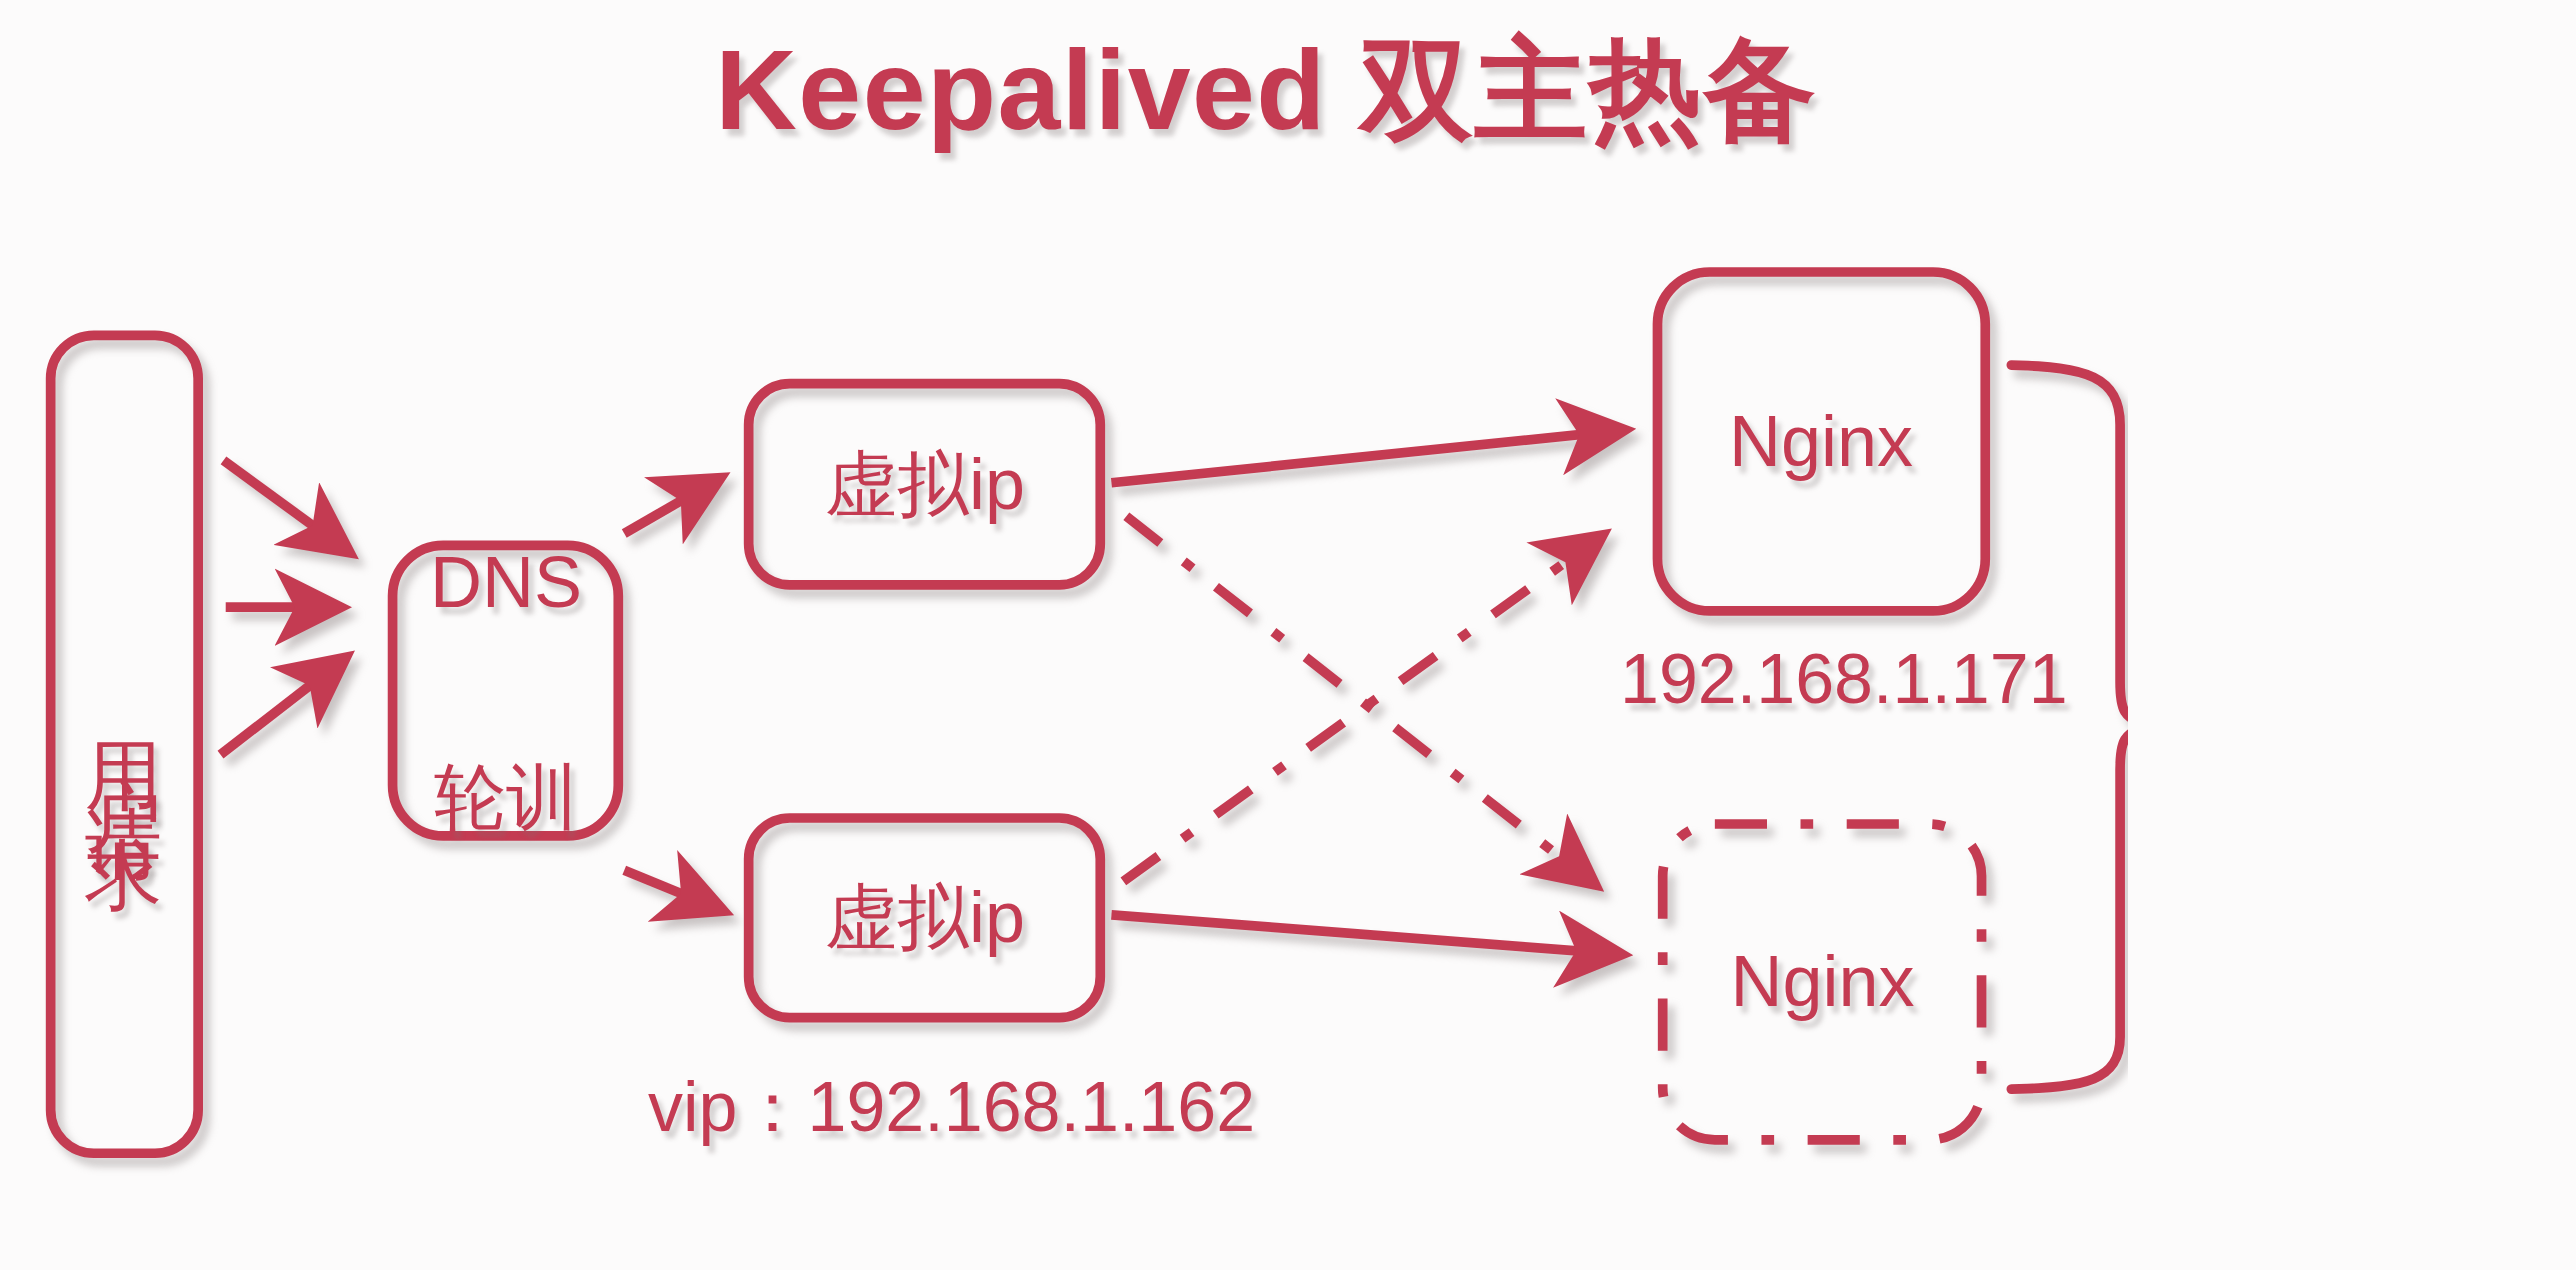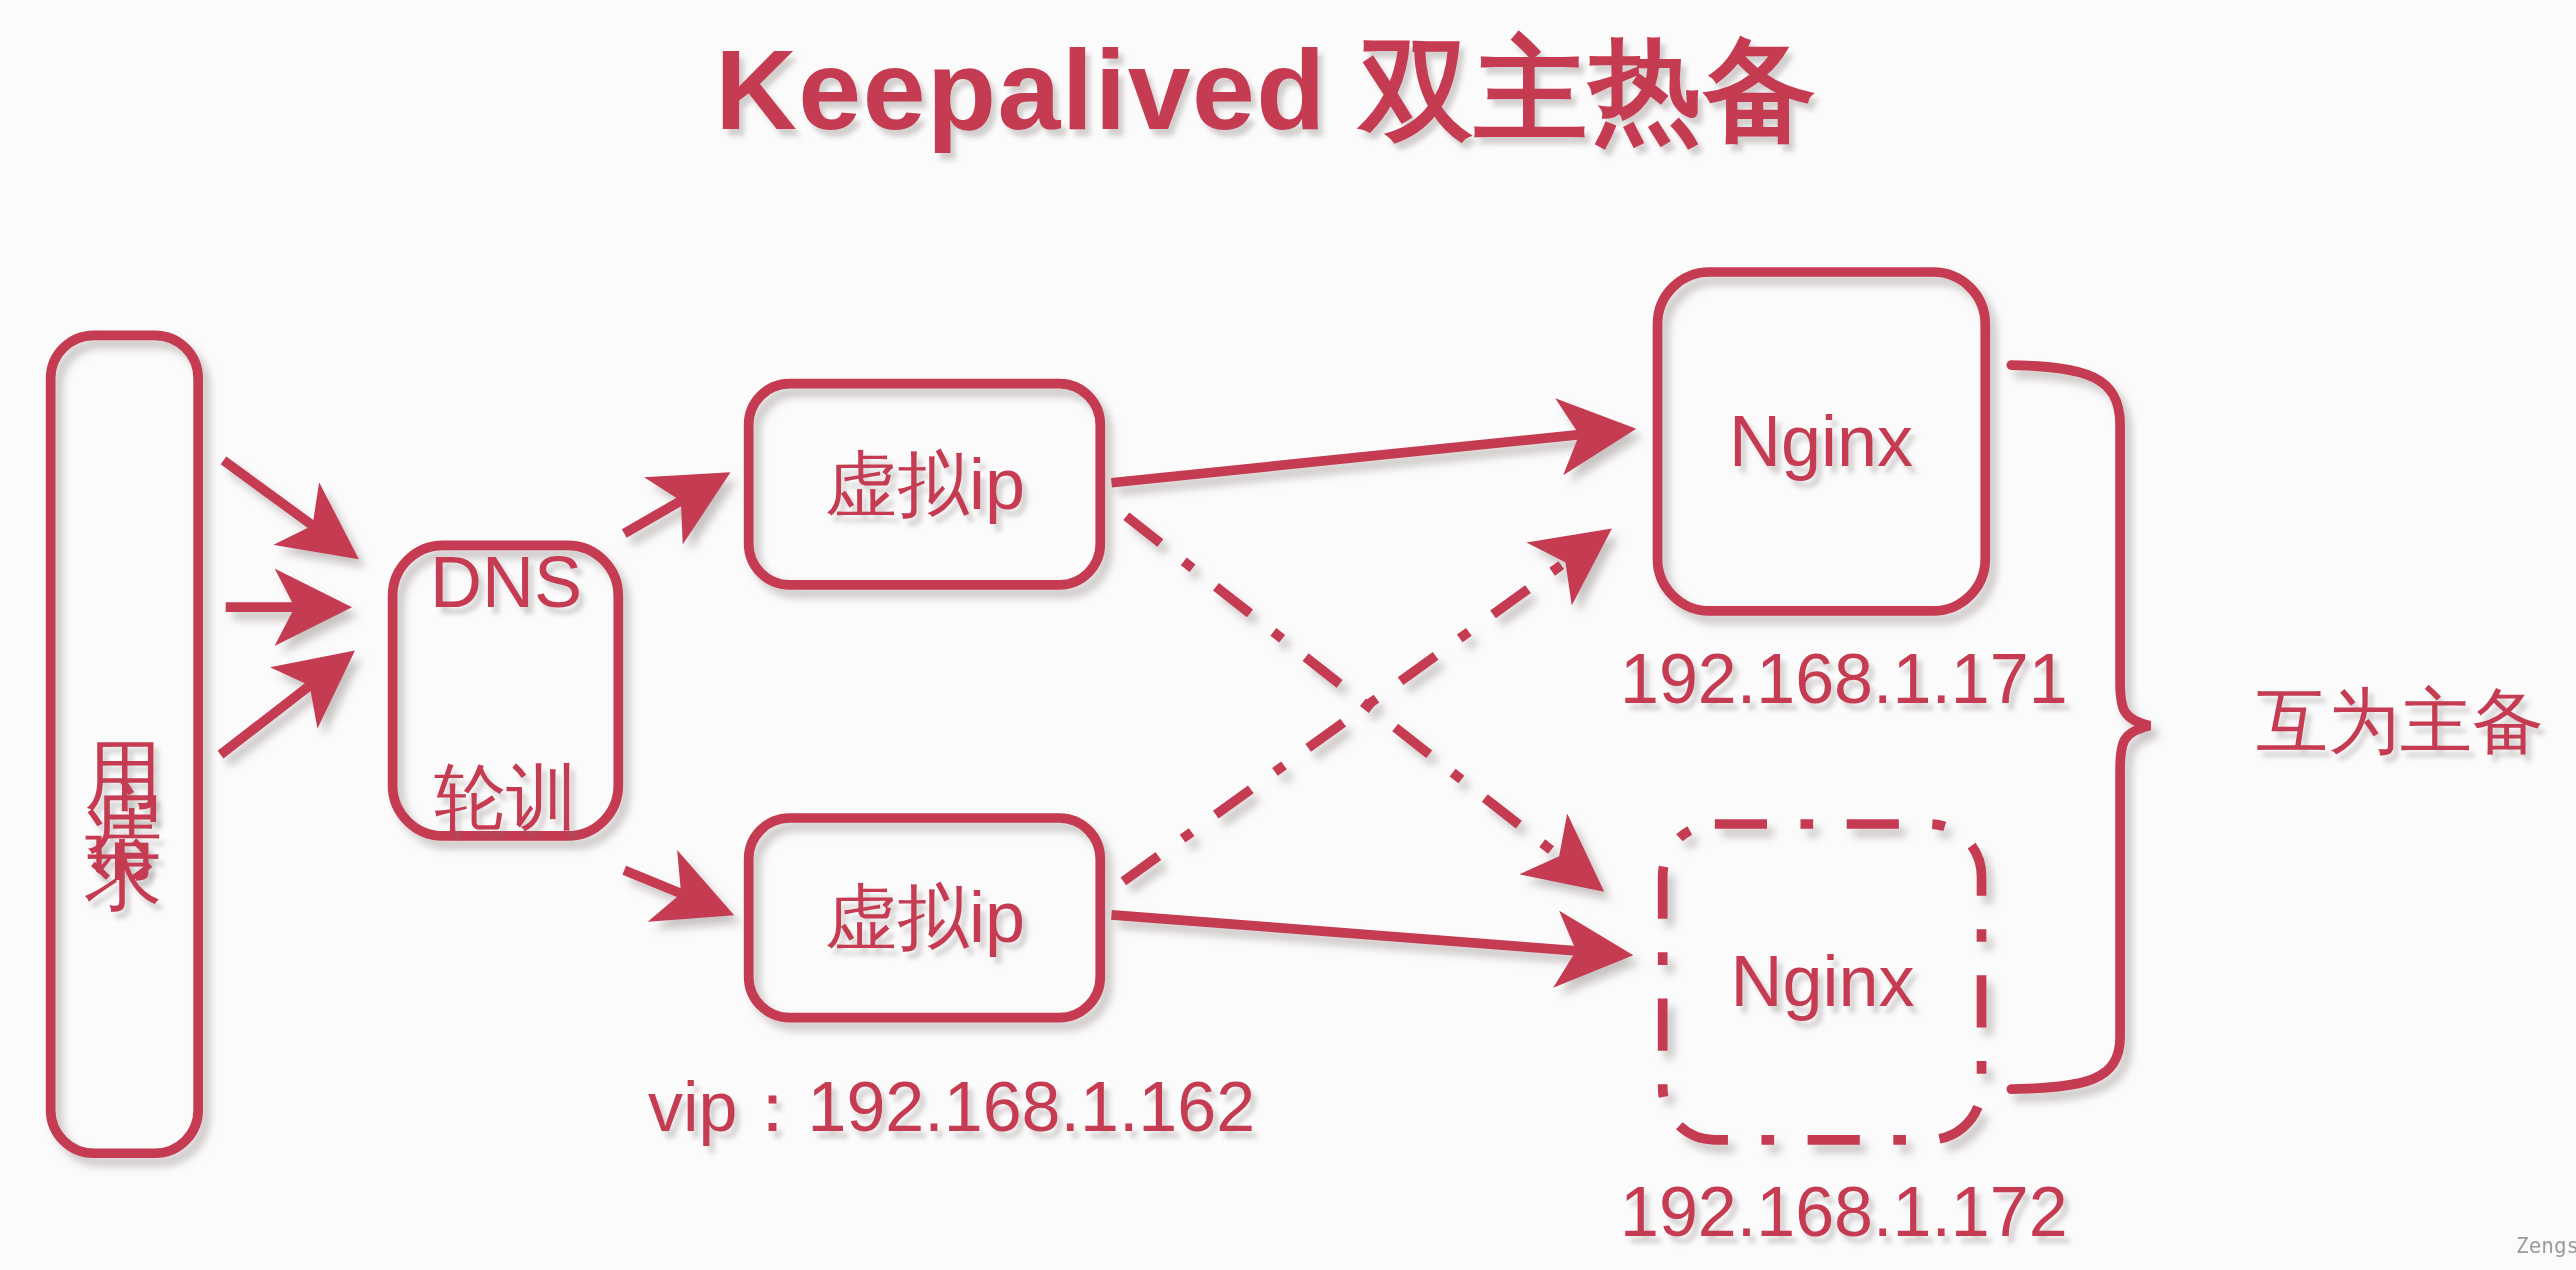--- a/index.html
+++ b/index.html
@@ -3,21 +3,21 @@
 <meta charset="utf-8">
 <style>
   html, body {
     margin: 0;
     padding: 0;
     background: var(--bg, #FCFBFB);
     font-family: "Liberation Sans", "DejaVu Sans", sans-serif;
   }
   #stage {
     position: relative;
-    width: 2576px;
+    width: 2128px;
     height: 1271px;
     overflow: hidden;
     background: var(--bg, #FCFBFB);
   }
   
   #shape-layer {
     position: absolute;
     left: 0; top: 0;
     width: 2576px;
     height: 1271px;
@@ -128,19 +128,18 @@
   </div>
 
   <div class="txt box-label" id="vip1-label">虚拟ip</div>
   <div class="txt box-label" id="vip2-label">虚拟ip</div>
 
   <div class="txt box-label" id="nginx1-label">Nginx</div>
   <div class="txt box-label" id="nginx2-label">Nginx</div>
 
   <div class="txt caption" id="vip2-caption">vip：192.168.1.162</div>
   <div class="txt caption" id="ip1-caption">192.168.1.171</div>
-  <div class="txt caption" id="ip2-caption">192.168.1.172</div>
 
   <div class="txt" id="brace-caption">互为主备</div>
 
   <div id="watermark">Zengsl</div>
 </div>
 
 
 </body></html>

